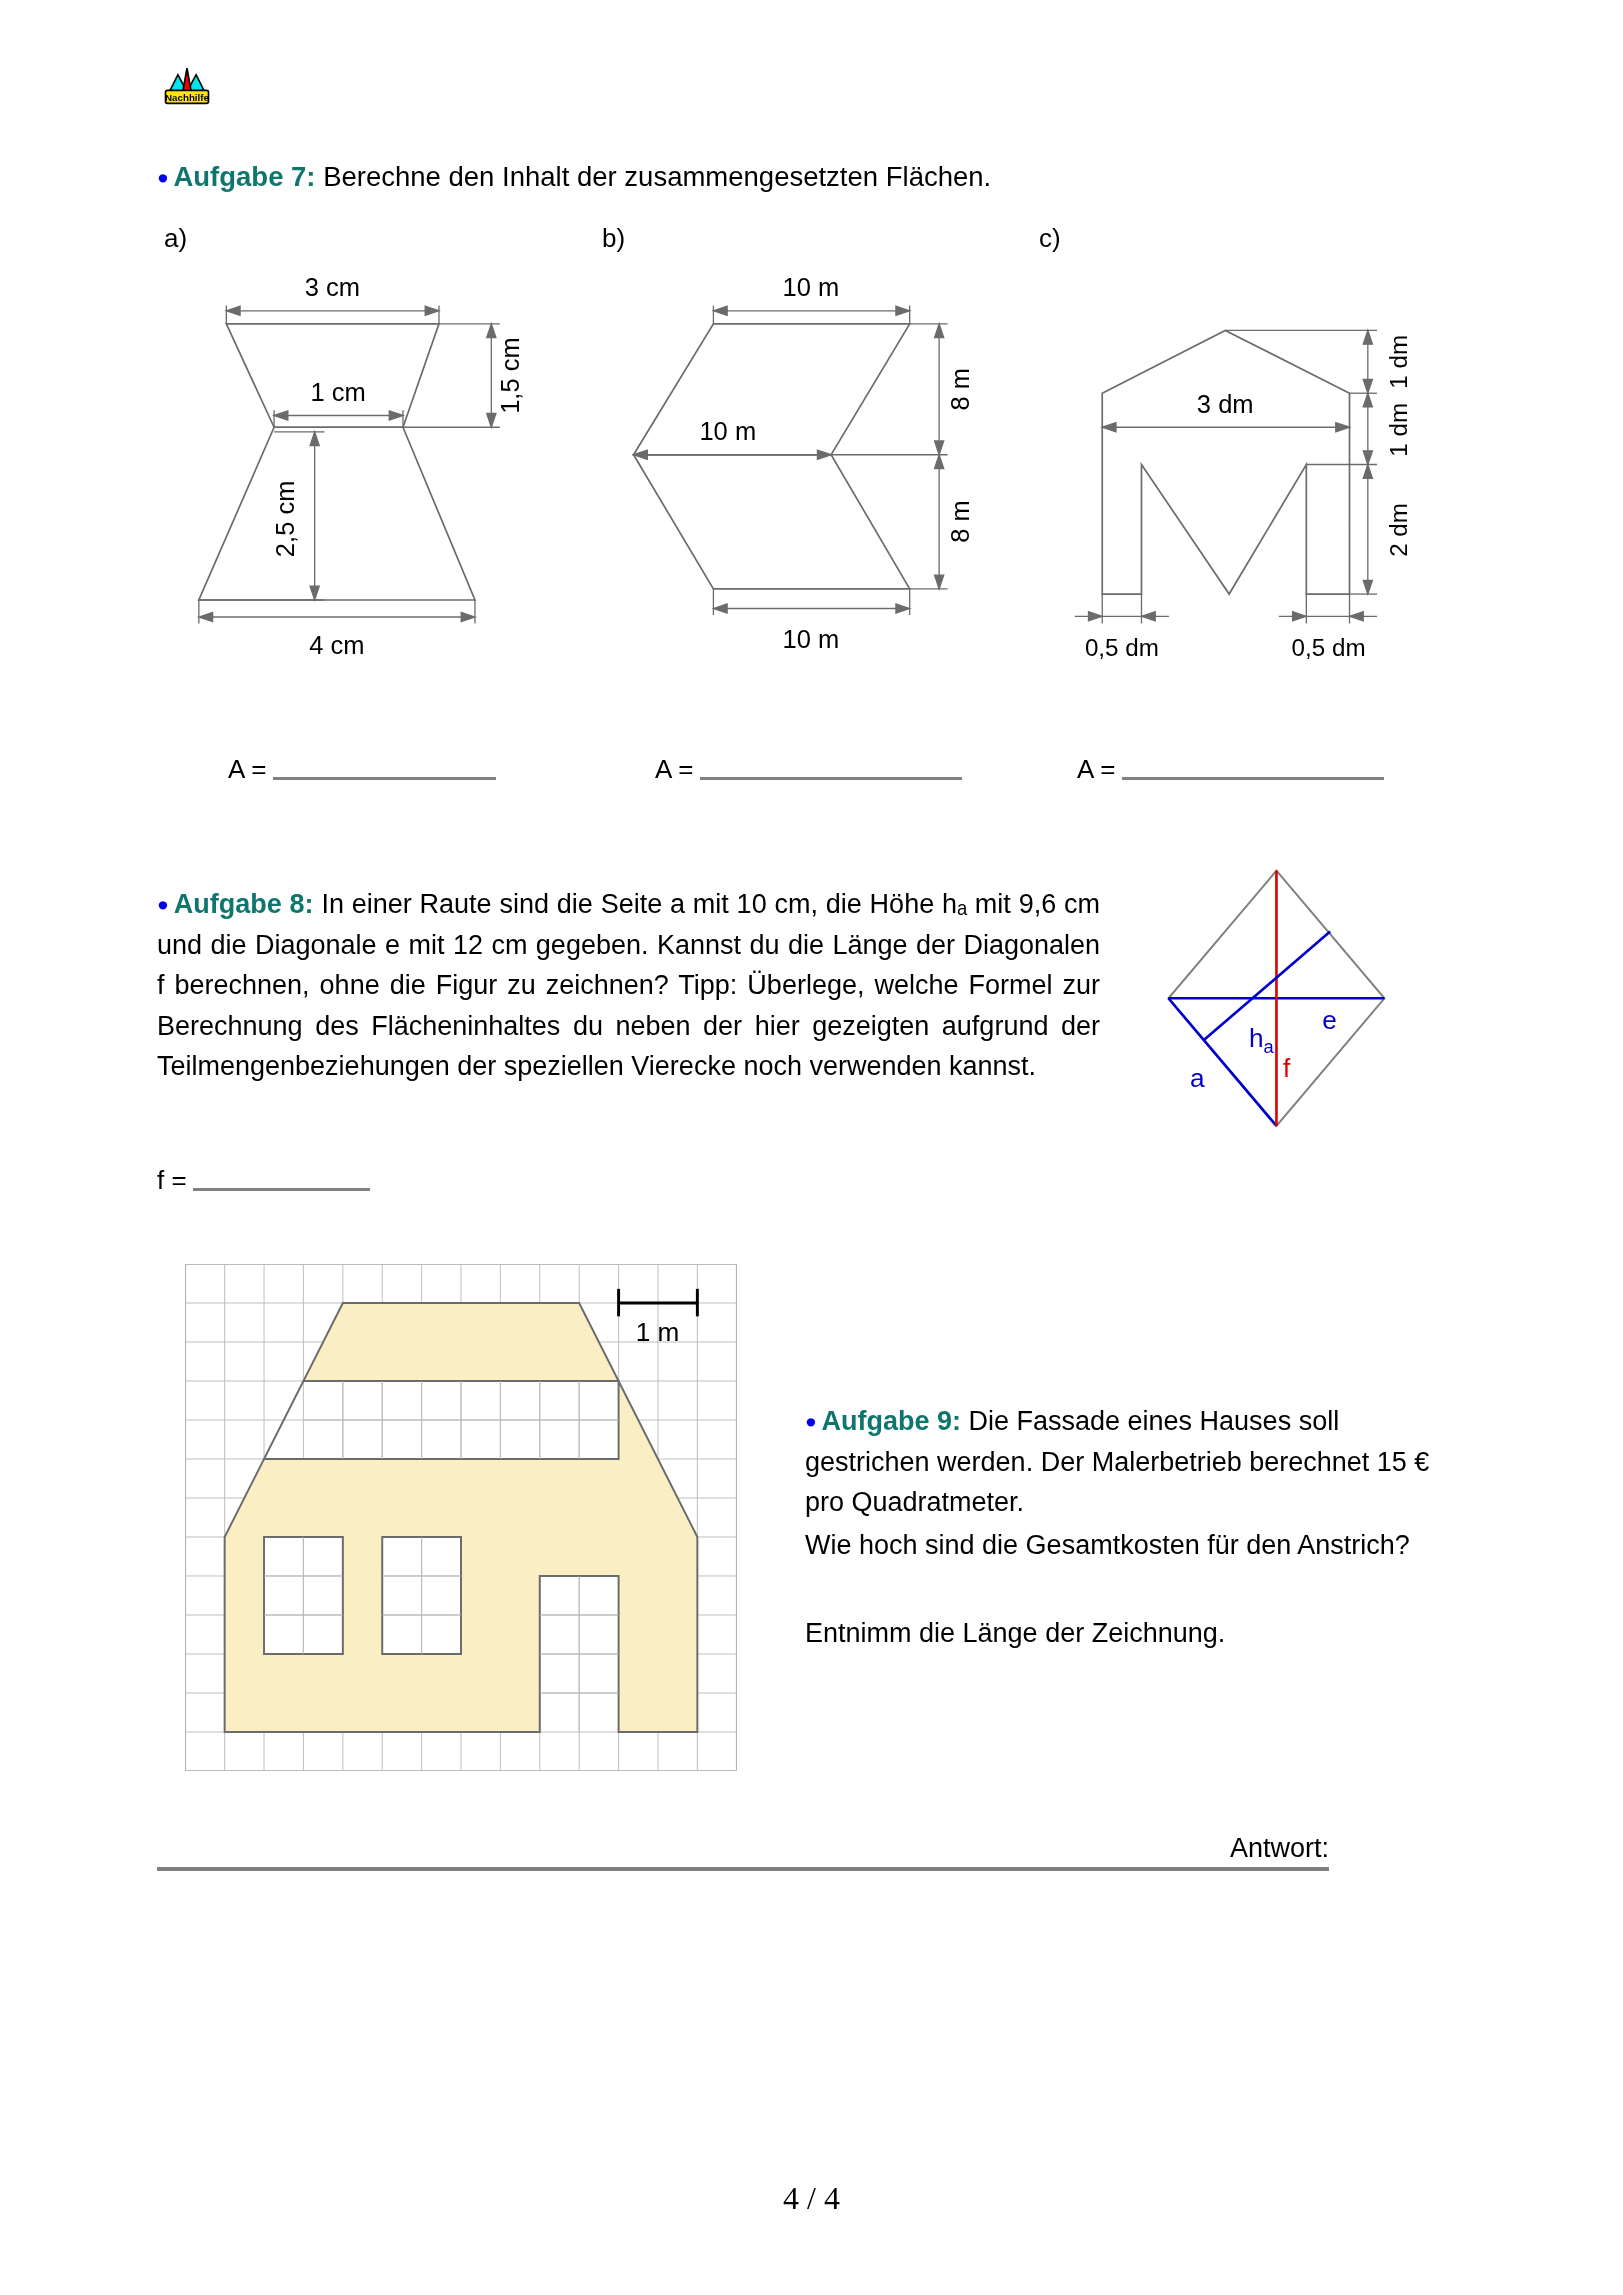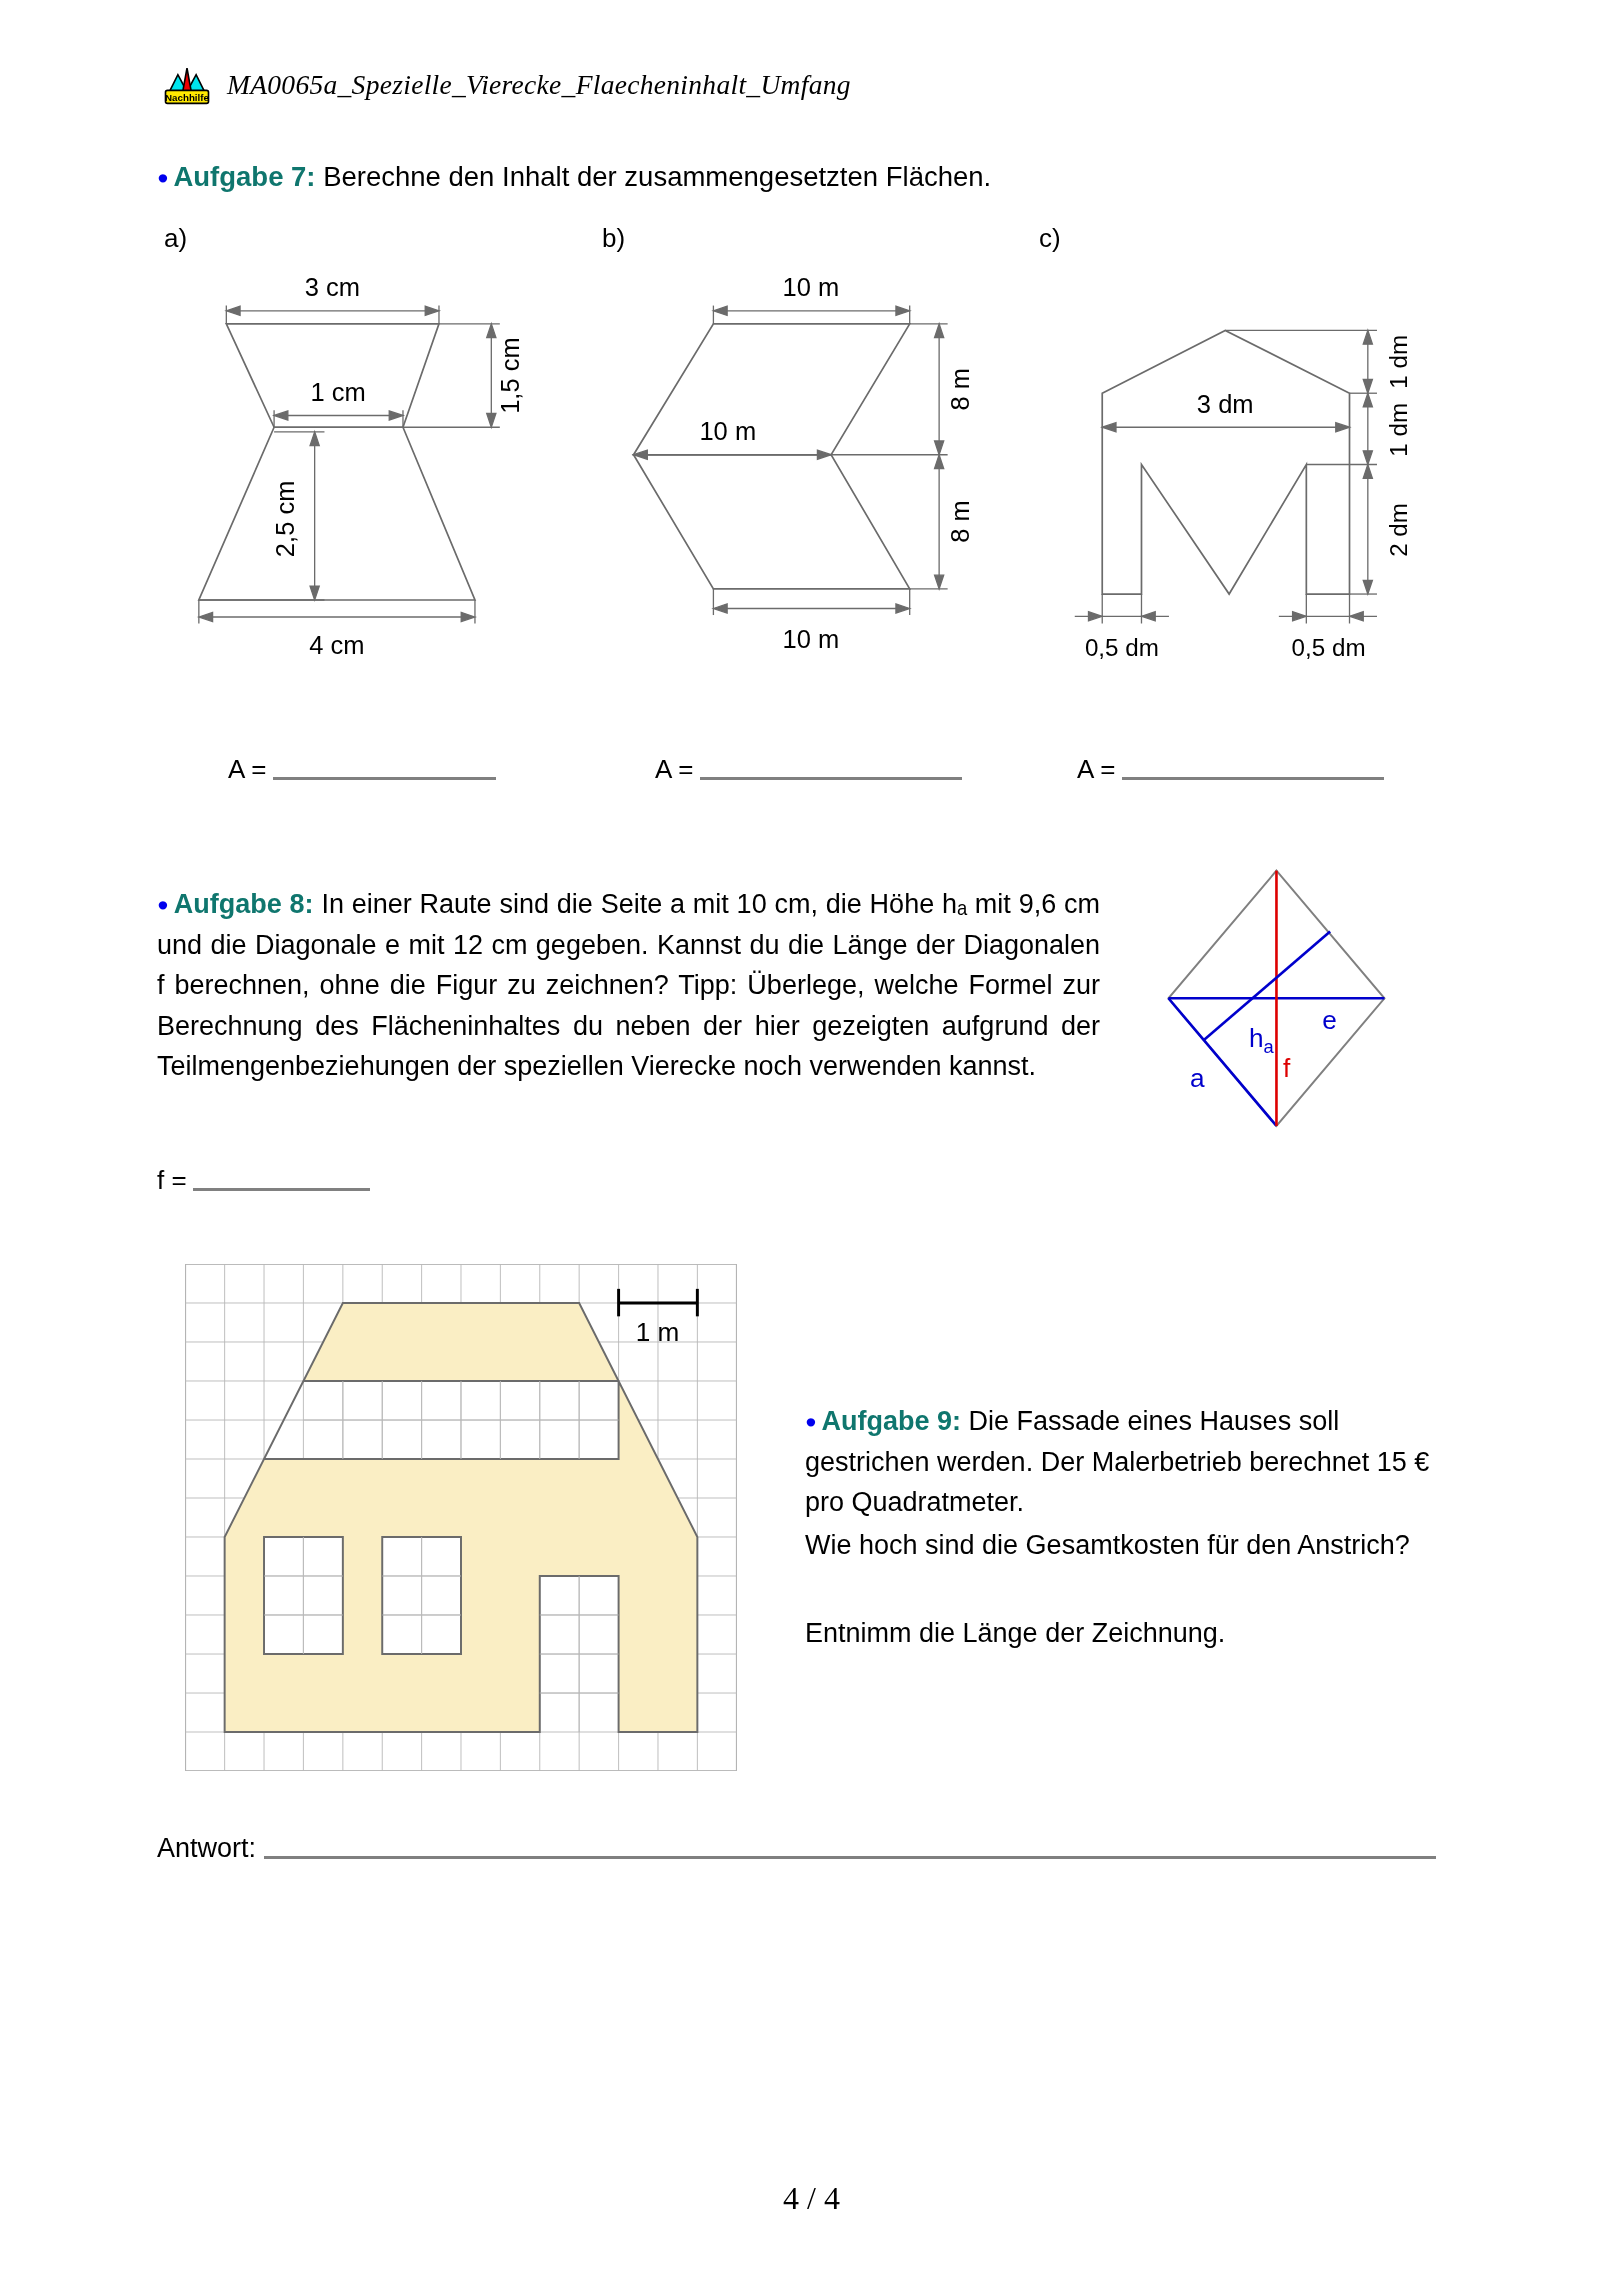--- a/index.html
+++ b/index.html
@@ -91,35 +91,35 @@
   .fig { position: absolute; }
 
   .answer-row {
     position: absolute;
     left: 157px;
     top: 1833px;
     display: flex;
     align-items: flex-end;
     gap: 7.9px;
     font-size: 27px;
+    flex-direction: column;
   }
 </style>
 </head>
 <body>
 
 <div class="header">
   <div class="logo-box">
     <svg width="50" height="43" viewBox="0 0 76 66">
       <path d="M8 50 L24 18 L38 44 L52 18 L68 50 Z" fill="#00e5ee" stroke="#000" stroke-width="2.5"></path>
       <path d="M30 52 L38 8 L46 52 Z" fill="#ee0000" stroke="#000" stroke-width="2.5"></path>
       <rect x="5" y="42" width="66" height="20" rx="3" fill="#ffe800" stroke="#000" stroke-width="2.5"></rect>
       <text x="38" y="58" font-family="Liberation Sans, sans-serif" font-size="15" font-weight="bold" text-anchor="middle" fill="#000">Nachhilfe</text>
     </svg>
   </div>
-  <div class="header-title">MA0065a_Spezielle_Vierecke_Flaecheninhalt_Umfang</div>
 </div>
 
 <div class="task-head" style="left:157px; top:157px; width:1348px;">
   <span class="bullet">●</span><span class="task-label">Aufgabe 7:</span><span> </span><span>Berechne den Inhalt der zusammengesetzten Flächen.</span>
 </div>
 
 <div class="sublabel" style="left:164px; top:223px;">a)</div>
 <div class="sublabel" style="left:602px; top:223px;">b)</div>
 <div class="sublabel" style="left:1039px; top:223px;">c)</div>
 

